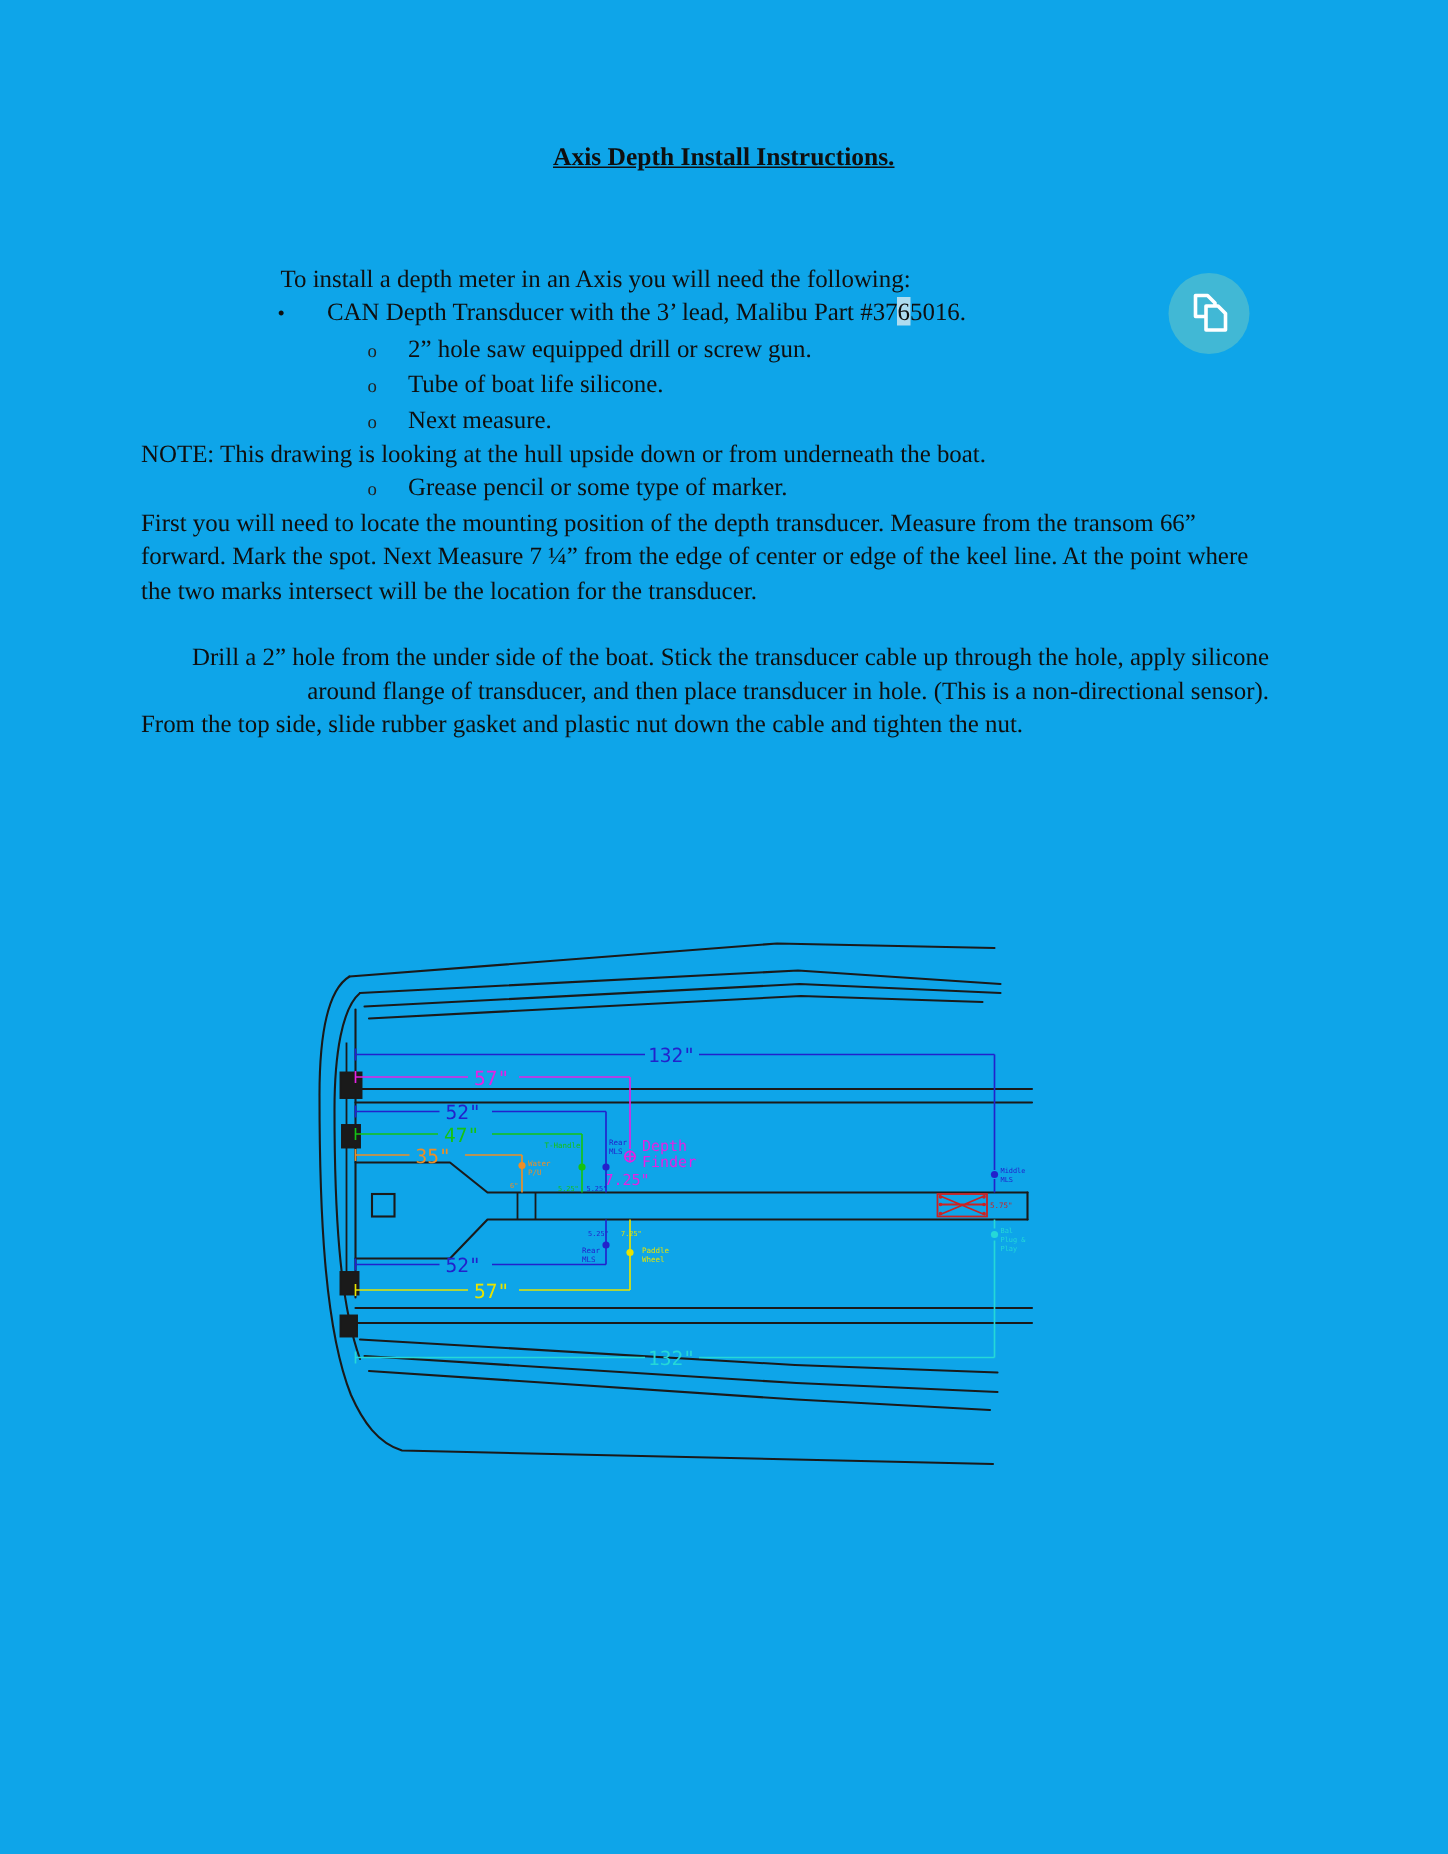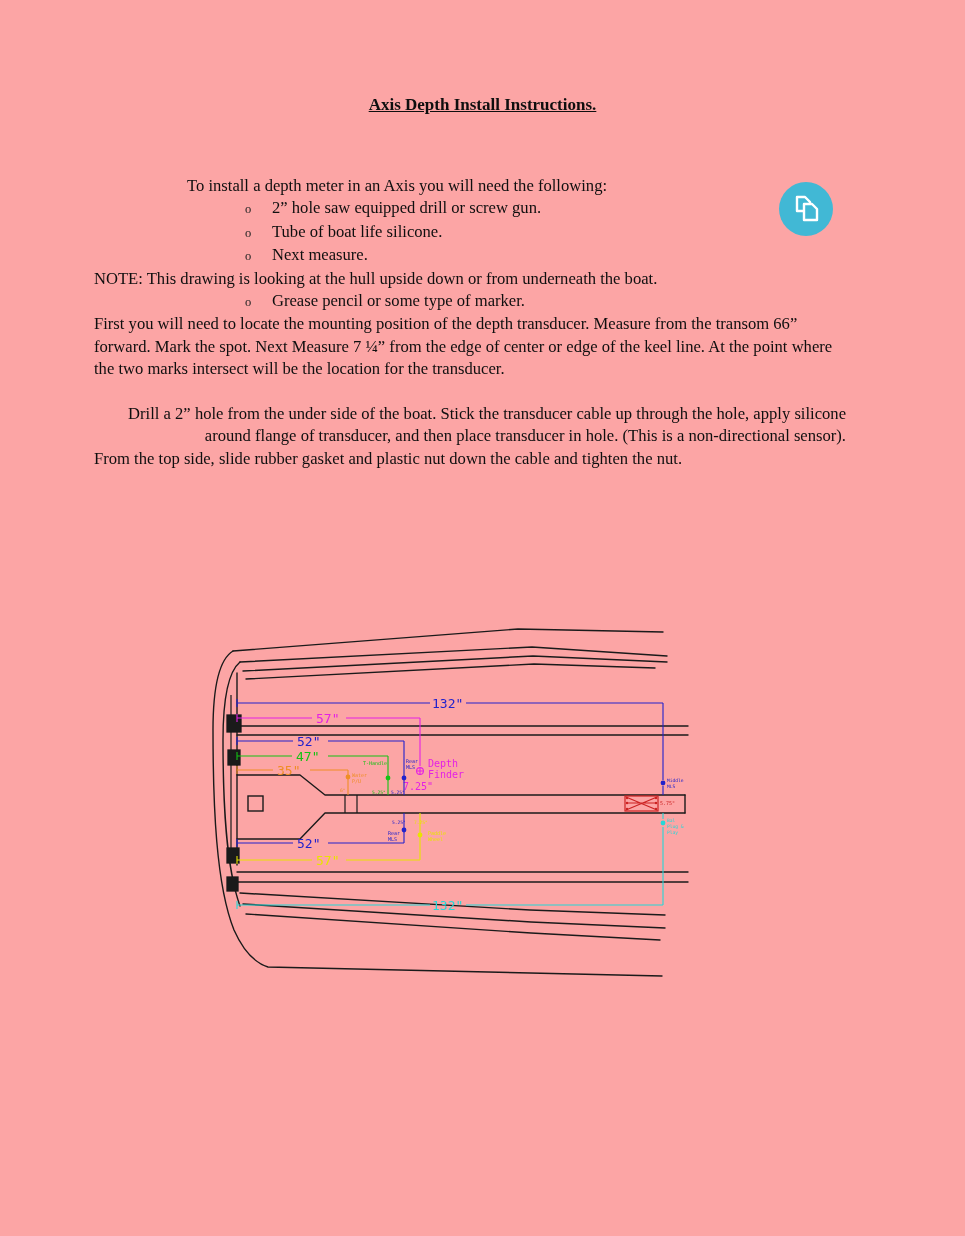--- a/index.html
+++ b/index.html
@@ -1,16 +1,16 @@
 <!DOCTYPE html>
 <html><head>
 <meta charset="utf-8">
 <style>
   html,body{margin:0;padding:0;background:#ffffff;}
-  #page{position:relative;width:965px;height:1236px;background:#fca5a5;overflow:hidden;
+  #page{position:relative;width:965px;height:1236px;background:#0ea5e9;overflow:hidden;
         font-family:"Liberation Serif", serif;color:#0f0f0f;}
   
   #doc-title{position:absolute;top:95px;left:0;width:965px;text-align:center;
              font-size:17px;font-weight:bold;}
   #doc-title span{text-decoration:underline;}
   #doc-body{position:absolute;top:140px;left:94px;width:752px;font-size:16.6px;
             line-height:22.4px;}
   .p{margin:0;}
   .indent-intro{padding-left:93px;margin-top:35px;}
   .bullet-line{padding-left:91px;}
@@ -49,20 +49,21 @@
 
 <div id="page">
 
   <div id="doc-title">
     <span>Axis Depth Install Instructions.</span>
   </div>
 
   <div id="doc-body">
     <p class="p indent-intro">To install a depth meter in an Axis you will need the following:</p>
 
+    <p class="p bullet-line"><span class="bullet-dot">•</span><span>CAN Depth Transducer with the 3’ lead, Malibu Part #37</span><span class="hl">6</span><span>5016.</span></p>
 
 
     <p class="p o-item"><span class="o-dot">o</span><span>2” hole saw equipped drill or screw gun.</span></p>
     <p class="p o-item"><span class="o-dot">o</span><span>Tube of boat life silicone.</span></p>
     <p class="p o-item"><span class="o-dot">o</span><span>Next measure.</span></p>
     <p class="p">NOTE: This drawing is looking at the hull upside down or from underneath the boat.</p>
 
     <p class="p o-item"><span class="o-dot">o</span><span>Grease pencil or some type of marker.</span></p>
     <p class="p">First you will need to locate the mounting position of the depth transducer.  Measure from the transom 66” forward. Mark the spot.  Next Measure 7 ¼” from the edge of center or edge of the keel line.  At the point where the two marks intersect will be the location for the transducer.</p>
     <p class="p gap-before">Drill a 2” hole from the under side of the boat.  Stick the transducer cable up through the hole, apply silicone around flange of transducer, and then place transducer in hole. (This is a non-directional sensor).</p>

